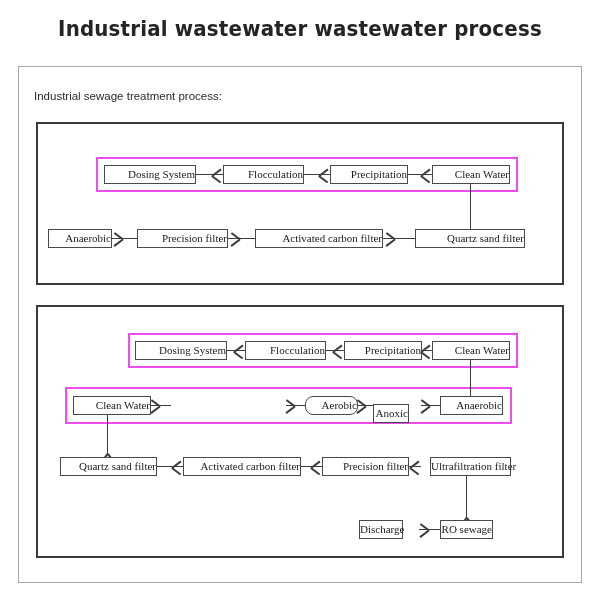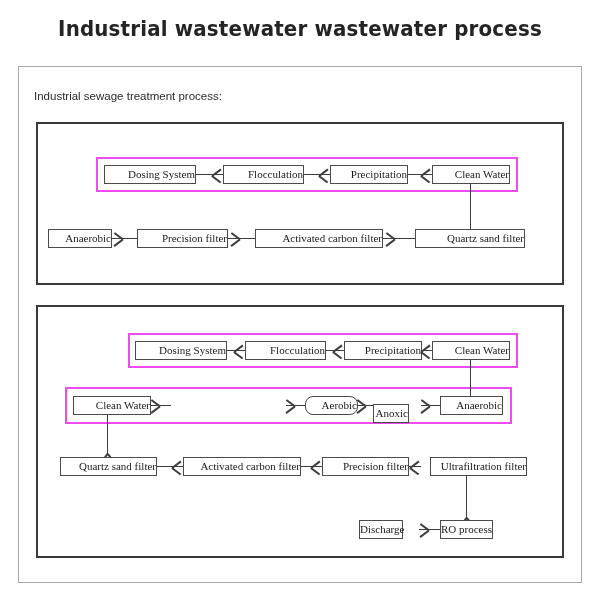--- a/index.html
+++ b/index.html
@@ -182,21 +182,21 @@
 
   <div class="vline" style="left:107px;top:415px;height:39px;"></div>
   <div class="chev down" style="left:107.7px;top:453px;">
     <i class="a"></i>
       <i class="b"></i>
   </div>
 
   <div class="node" style="left:60px;top:457px;width:97px;">Quartz sand filter</div>
   <div class="node" style="left:183px;top:457px;width:118px;">Activated carbon filter</div>
   <div class="node" style="left:322px;top:457px;width:87px;">Precision filter</div>
-  <div class="node" style="left:430px;top:457px;width:97px;">Ultrafiltration filter</div>
+  <div class="node" style="left:430px;top:457px;width:81px;">Ultrafiltration filter</div>
 
   <div class="hline" style="left:157px;top:466px;width:26px;"></div>
   <div class="chev right" style="left:172px;top:466.5px;">
     <i class="a"></i>
       <i class="b"></i>
   </div>
   <div class="hline" style="left:301px;top:466px;width:21px;"></div>
   <div class="chev right" style="left:311px;top:466.5px;">
     <i class="a"></i>
       <i class="b"></i>
@@ -207,21 +207,21 @@
       <i class="b"></i>
   </div>
 
   <div class="vline" style="left:466px;top:476px;height:42px;"></div>
   <div class="chev down" style="left:466.7px;top:517px;">
     <i class="a"></i>
       <i class="b"></i>
   </div>
 
   <div class="node" style="left:359px;top:520px;width:44px;">Discharge</div>
-  <div class="node" style="left:440px;top:520px;width:53px;">RO process</div>
+  <div class="node" style="left:440px;top:520px;width:53px;">RO sewage</div>
 
   <div class="hline" style="left:419px;top:529px;width:21px;"></div>
   <div class="chev left" style="left:429px;top:529.5px;">
     <i class="a"></i>
       <i class="b"></i>
   </div>
 
 </div>
 
 </body></html>

